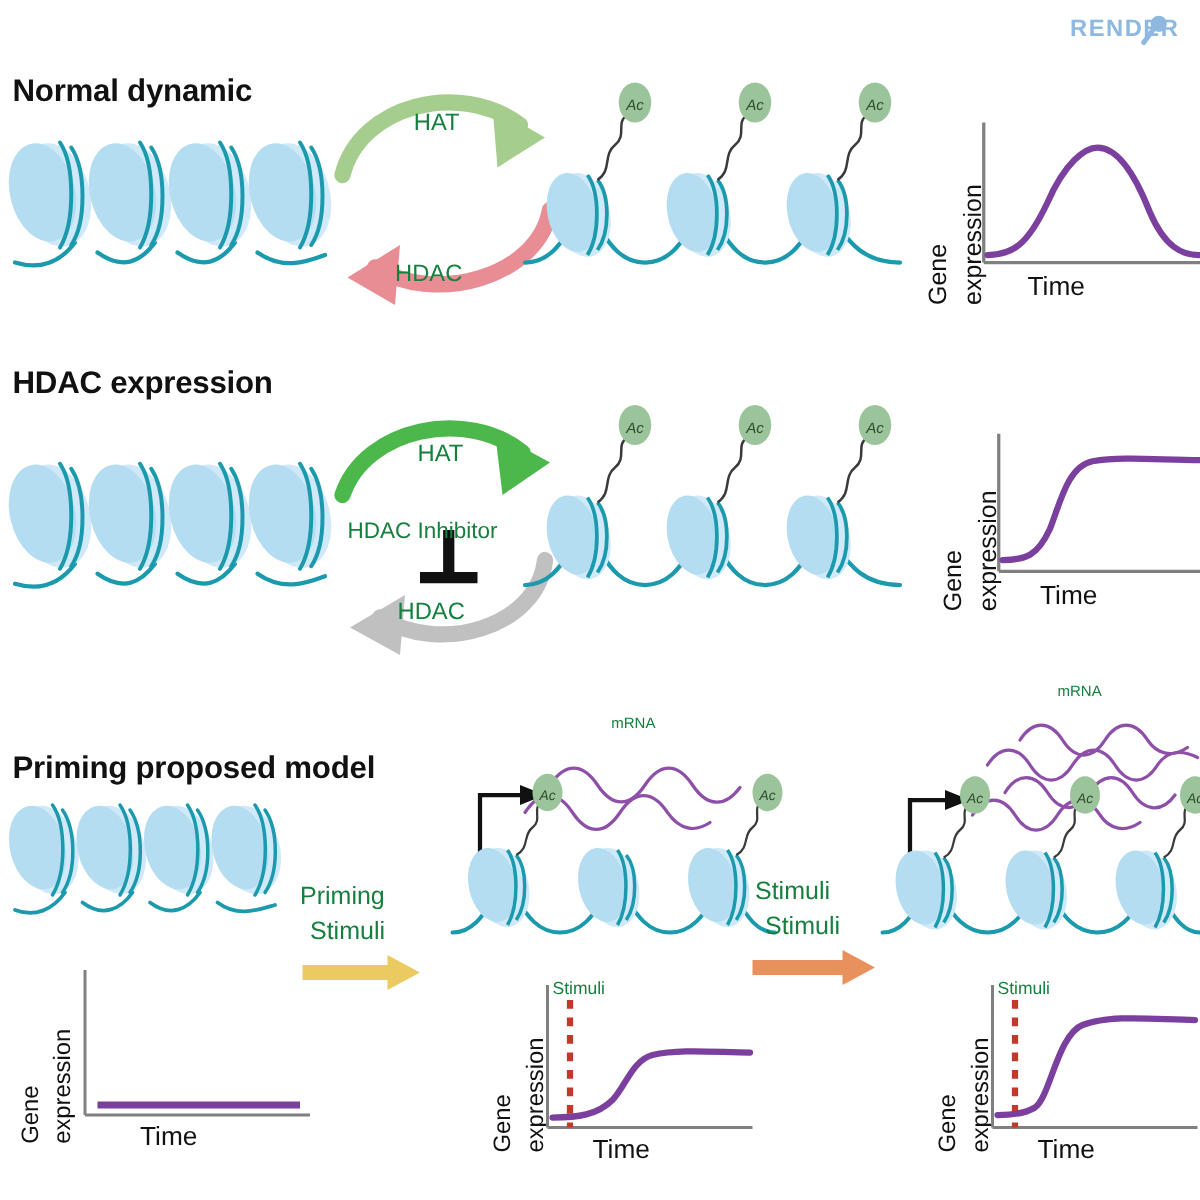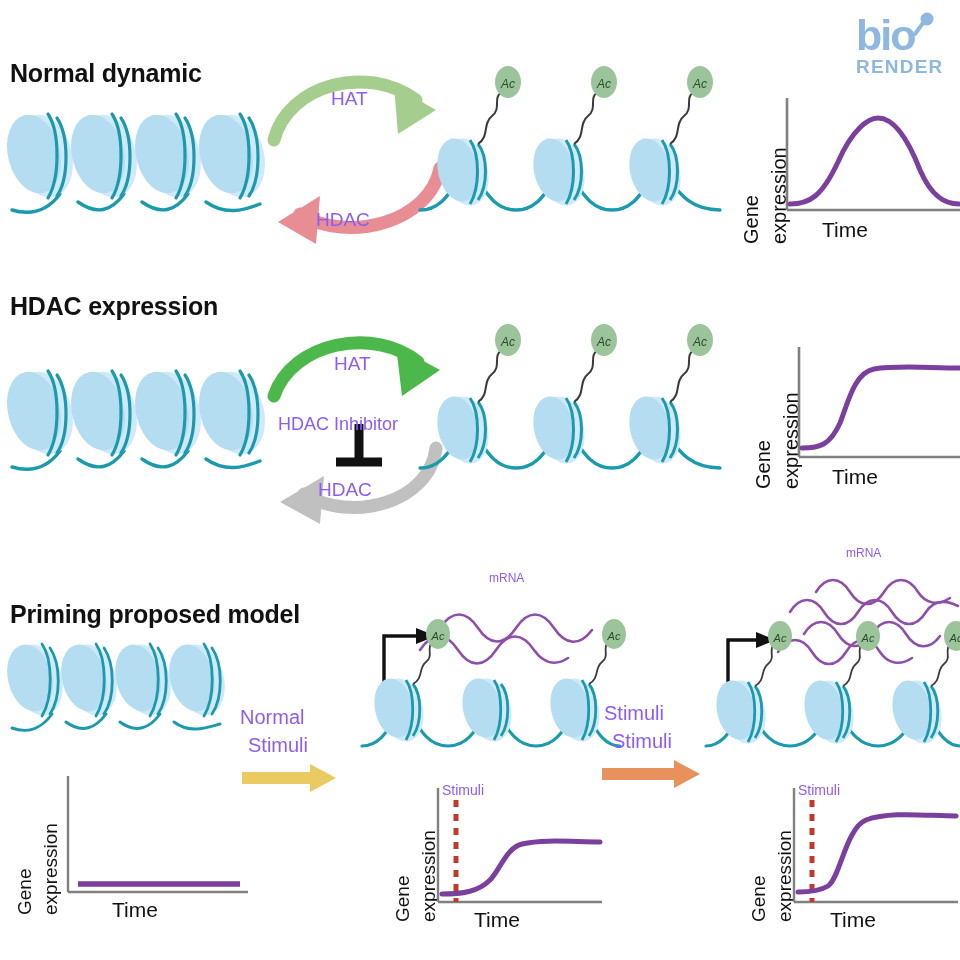--- a/index.html
+++ b/index.html
@@ -17,21 +17,21 @@
   #title-normal{left:10px;top:33px;font-size:25px;margin-top:26px;}
   #title-hdac{left:10px;top:292px;font-size:25px;}
   #title-priming{left:10px;top:558px;font-size:25px;margin-top:42px;}
 
   .abs{position:absolute;}
   svg{display:block;overflow:visible;}
 
   .lbl{
     position:absolute;
     font-family:"Liberation Sans",sans-serif;
-    color:#8b5cf6;
+    color:#15803d;
     white-space:nowrap;
   }
   .lbl-hat{font-size:19px;}
   .lbl-hdac{font-size:19px;}
   .lbl-inhib{font-size:18px;text-align:center;}
   .lbl-mrna{font-size:12px;}
   .lbl-stim{font-size:20px;}
   .lbl-stimuli-small{font-size:14px;}
   .axis-label{
     position:absolute;
@@ -54,21 +54,20 @@
   }
   #br-bio{font-size:43px;letter-spacing:-2px;}
   #br-render{font-size:19px;letter-spacing:1.2px;}
 </style>
 </head>
 <body>
 
 <div id="root">
 
   <div id="biorender">
-    <div class="br-word" id="br-bio">bio</div>
     <div class="br-word" id="br-render">RENDER</div>
     <svg class="abs" style="left:46px;top:-2px;" width="34" height="28" viewBox="0 0 34 28">
       <circle cx="25" cy="7" r="6.5" fill="#8fb8e0"></circle>
       <path d="M21 11 L13 22" stroke="#8fb8e0" stroke-width="4" fill="none" stroke-linecap="round"></path>
     </svg>
   </div>
 
   <div class="panel-title" id="title-normal">Normal dynamic</div>
 
   <svg class="abs" style="left:8px;top:98px;" width="270" height="125" viewBox="0 0 270 125">
@@ -309,21 +308,21 @@
     <div class="axis-label axis-y" style="left:36px;top:145px;font-size:19px;">expression</div>
     <svg class="abs" style="left:50px;top:2px;" width="196" height="128" viewBox="0 0 196 128">
       <line x1="14" y1="4" x2="14" y2="120" stroke="#808080" stroke-width="2.4"></line>
       <line x1="14" y1="120" x2="194" y2="120" stroke="#808080" stroke-width="2.4"></line>
       <line x1="24" y1="112" x2="186" y2="112" stroke="#7b3f9d" stroke-width="5.5" stroke-linecap="butt"></line>
     </svg>
     <div class="axis-label" style="left:108px;top:128px;font-size:21px;">Time</div>
   </div>
 
   <div class="abs" style="left:236px;top:706px;width:104px;height:80px;">
-    <div class="lbl lbl-stim" style="left:4px;top:0px;">Normal</div>
+    <div class="lbl lbl-stim" style="left:4px;top:0px;">Priming</div>
     <div class="lbl lbl-stim" style="left:12px;top:28px;">Stimuli</div>
     <svg class="abs" style="left:6px;top:58px;" width="96" height="30" viewBox="0 0 96 30">
       <polygon points="0,8 68,8 68,0 94,14 68,28 68,20 0,20" fill="#ebcb61"></polygon>
     </svg>
   </div>
 
   <div class="lbl lbl-mrna" style="left:489px;top:571px;">mRNA</div>
   <svg class="abs" style="left:362px;top:588px;" width="260" height="170" viewBox="0 0 260 170">
 
     <g stroke="#8e4fa8" stroke-width="2.6" fill="none" stroke-linecap="round">

